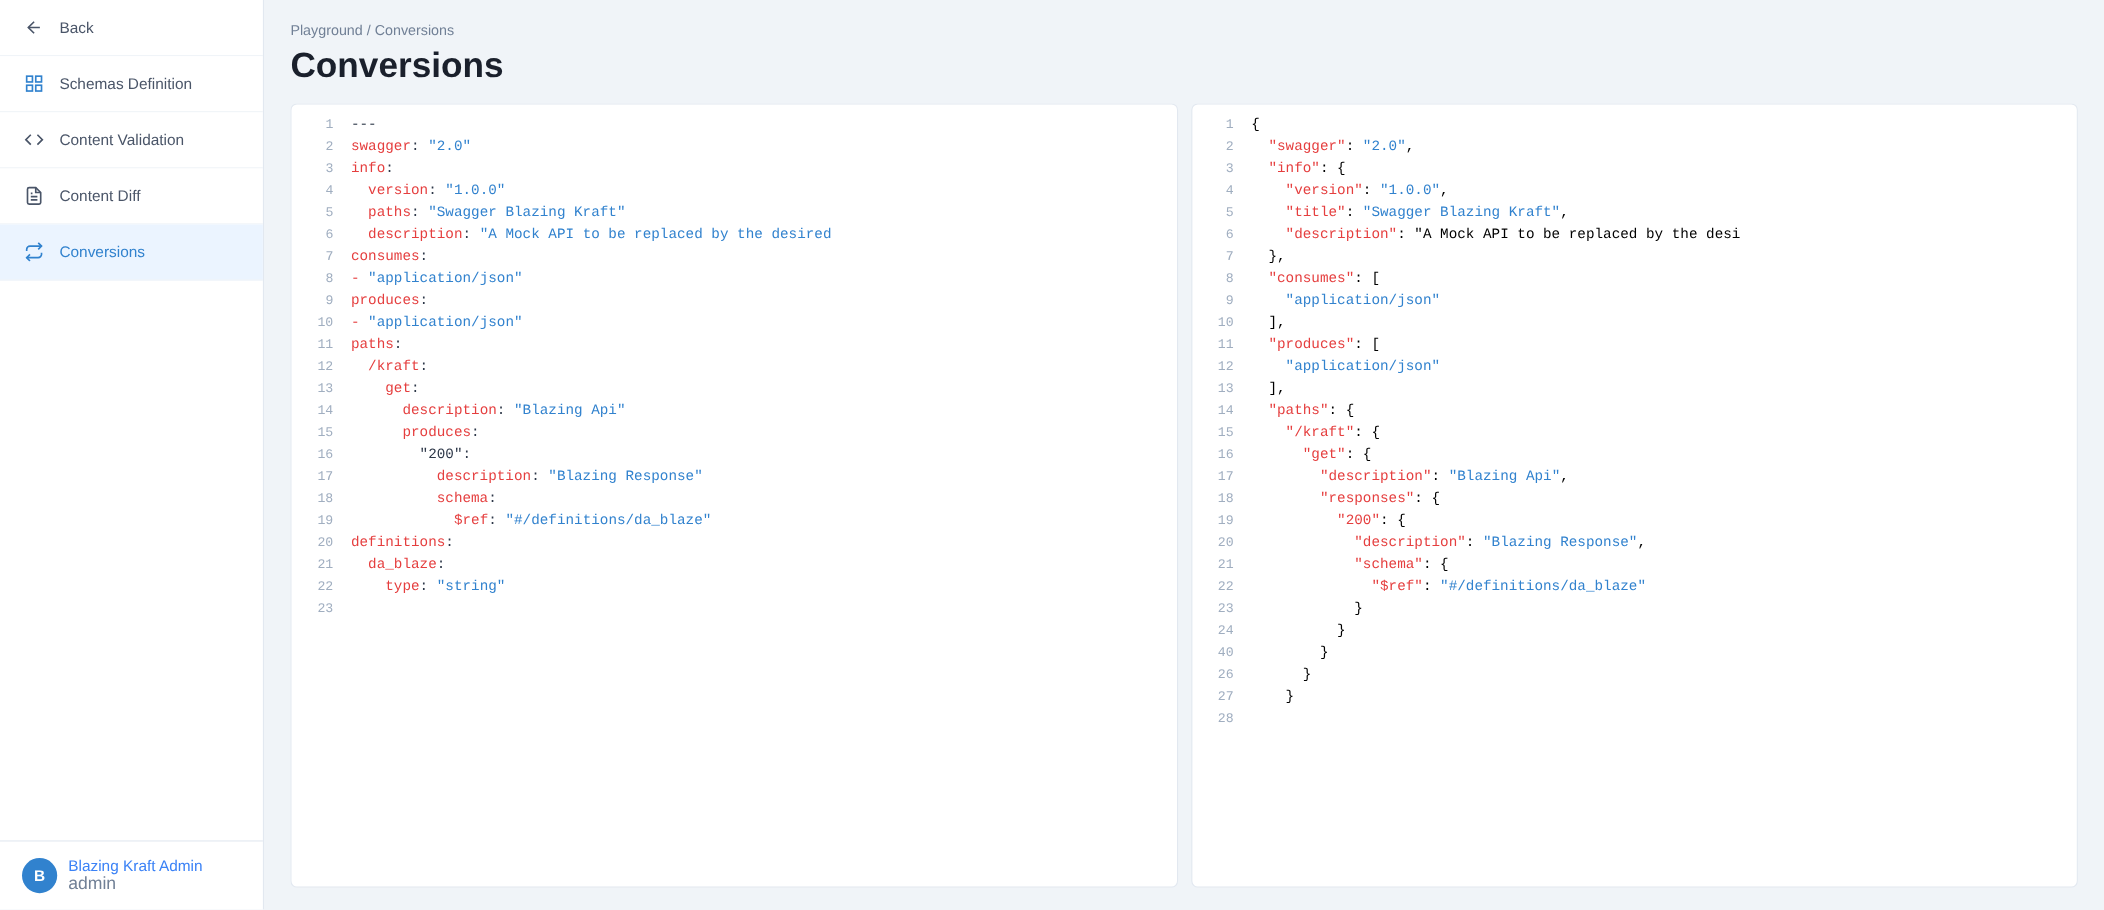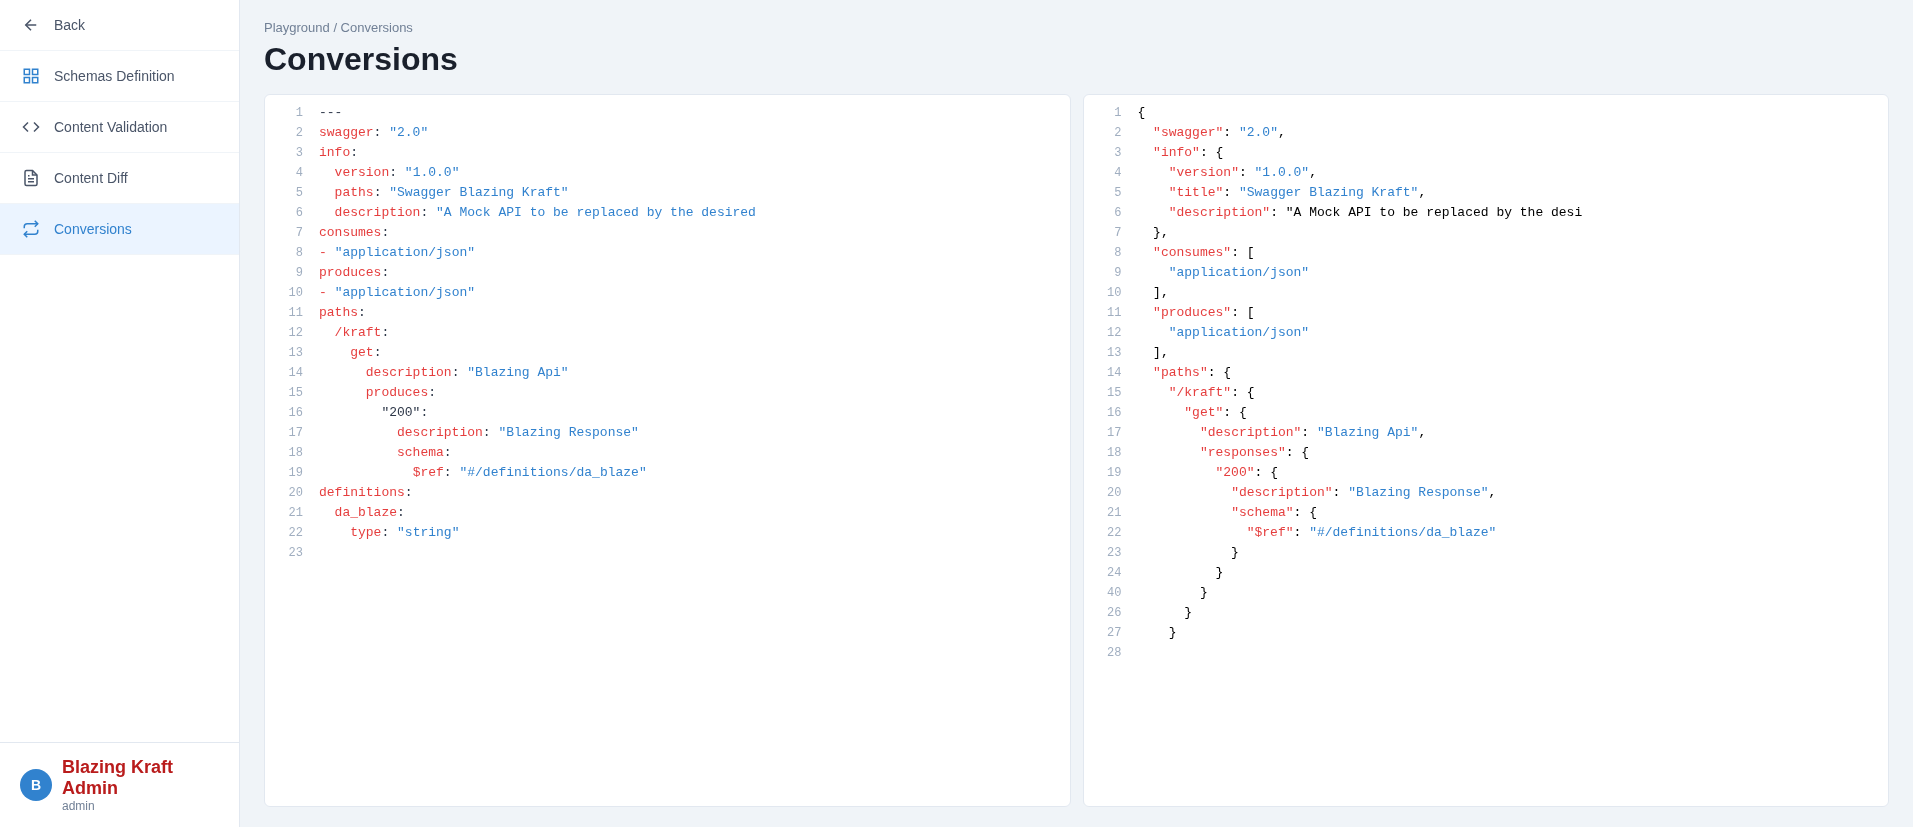--- a/index.html
+++ b/index.html
@@ -49,22 +49,22 @@
       border-radius: 50%;
       background: #3182ce;
       color: white;
       display: flex;
       align-items: center;
       justify-content: center;
       font-size: 14px;
       font-weight: bold;
       flex-shrink: 0;
     }
-    .user-info .name { font-size: 18px; font-weight: 700; color: #b91c1c; }
-    .user-info .role { font-size: 12px; color: #718096; }
+    .user-info .name { font-size: 14px; font-weight: 400; color: #3b82f6; }
+    .user-info .role { font-size: 16px; color: #718096; }
 
     
     .main {
       flex: 1;
       display: flex;
       flex-direction: column;
       padding: 20px 24px;
       overflow: hidden;
     }
     .breadcrumb {

